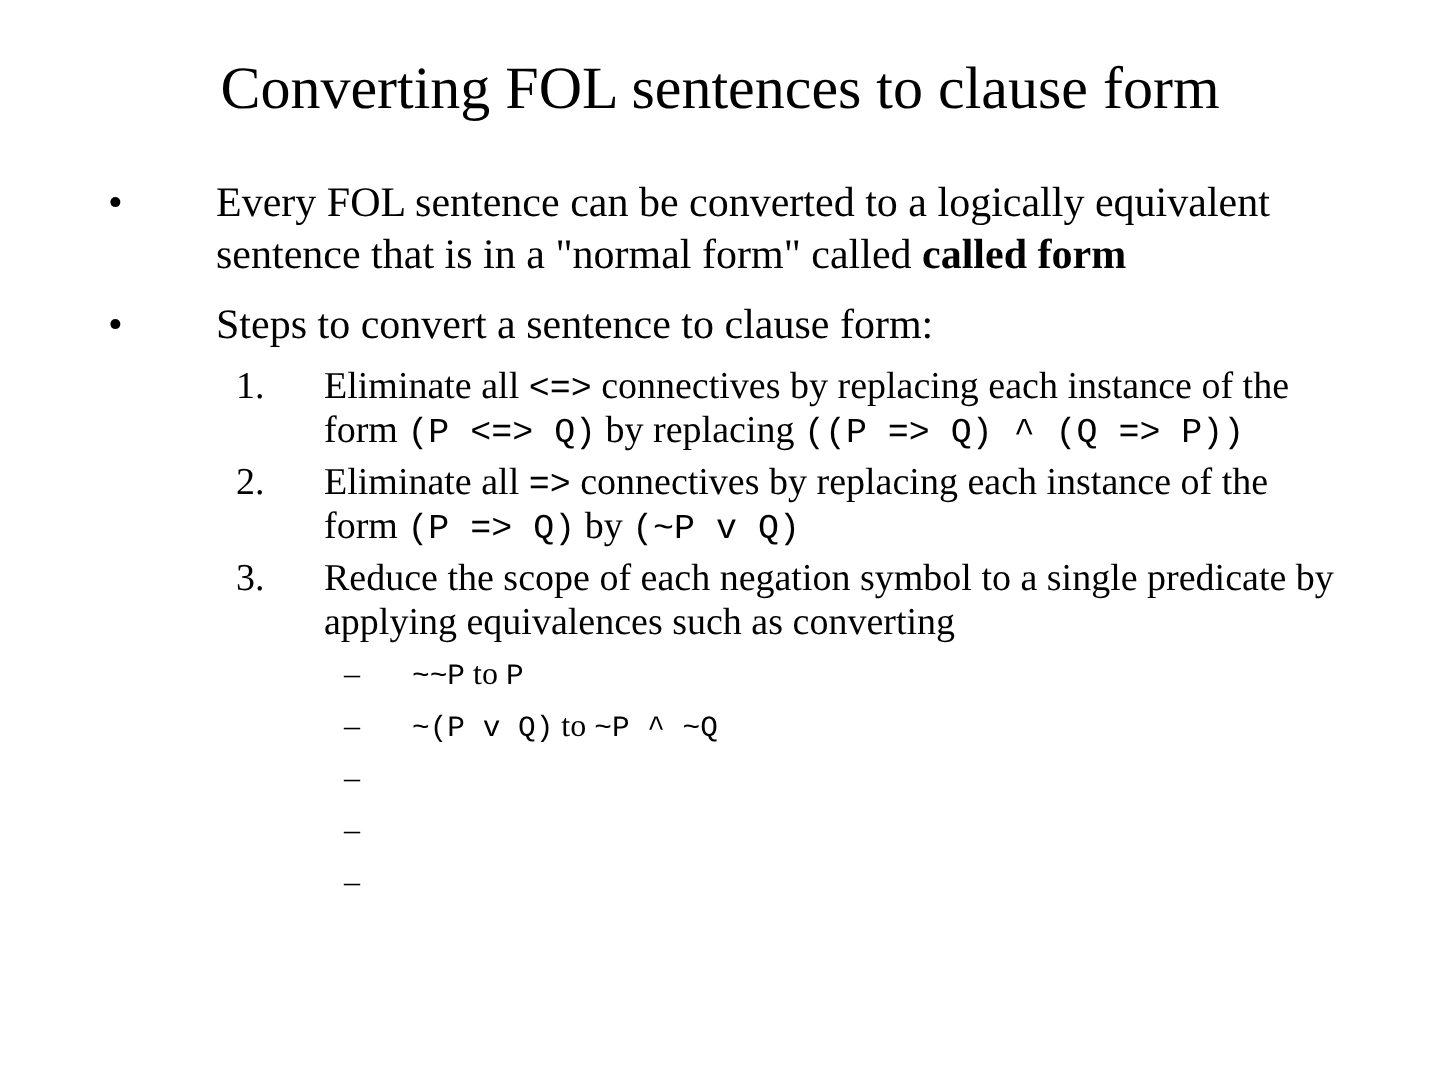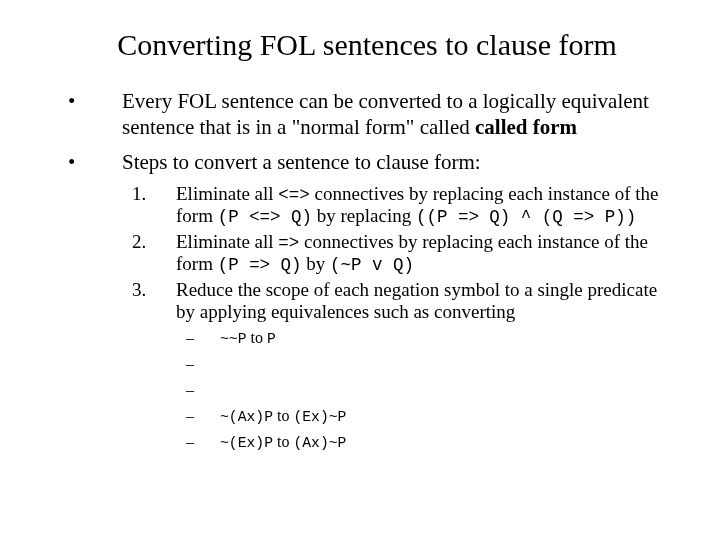--- a/index.html
+++ b/index.html
@@ -6,22 +6,21 @@
     margin: 0;
     padding: 0;
     background: #fff;
     width: 720px;
     height: 540px;
     font-family: "Times New Roman", Times, serif;
     color: #000;
     overflow: hidden;
   }
   .slide {
-    padding: 28px 48px 0 38px;
-    margin-left: 24px;
+    padding: 28px 48px 0 48px;
   }
   .title {
     font-size: 30px;
     text-align: center;
     margin-bottom: 26px;
   }
   .bullets {
     font-size: 21px;
     line-height: 1.25;
   }
@@ -113,31 +112,28 @@
 
   <div class="dashlist">
     <div class="row">
       <div class="dash">–</div>
       <div class="txt">
         <span class="mono">~~P</span><span> to </span><span class="mono">P</span>
       </div>
     </div>
     <div class="row">
       <div class="dash">–</div>
+      <div class="txt">
+        <span class="mono">~(P v Q)</span><span> to </span><span class="mono">~P ^ ~Q</span>
+      </div>
     </div>
     <div class="row">
       <div class="dash">–</div>
     </div>
     <div class="row">
       <div class="dash">–</div>
-      <div class="txt">
-        <span class="mono">~(Ax)P</span><span> to </span><span class="mono">(Ex)~P</span>
-      </div>
     </div>
     <div class="row">
       <div class="dash">–</div>
-      <div class="txt">
-        <span class="mono">~(Ex)P</span><span> to </span><span class="mono">(Ax)~P</span>
-      </div>
     </div>
   </div>
 
 </div>
 
 </body></html>

